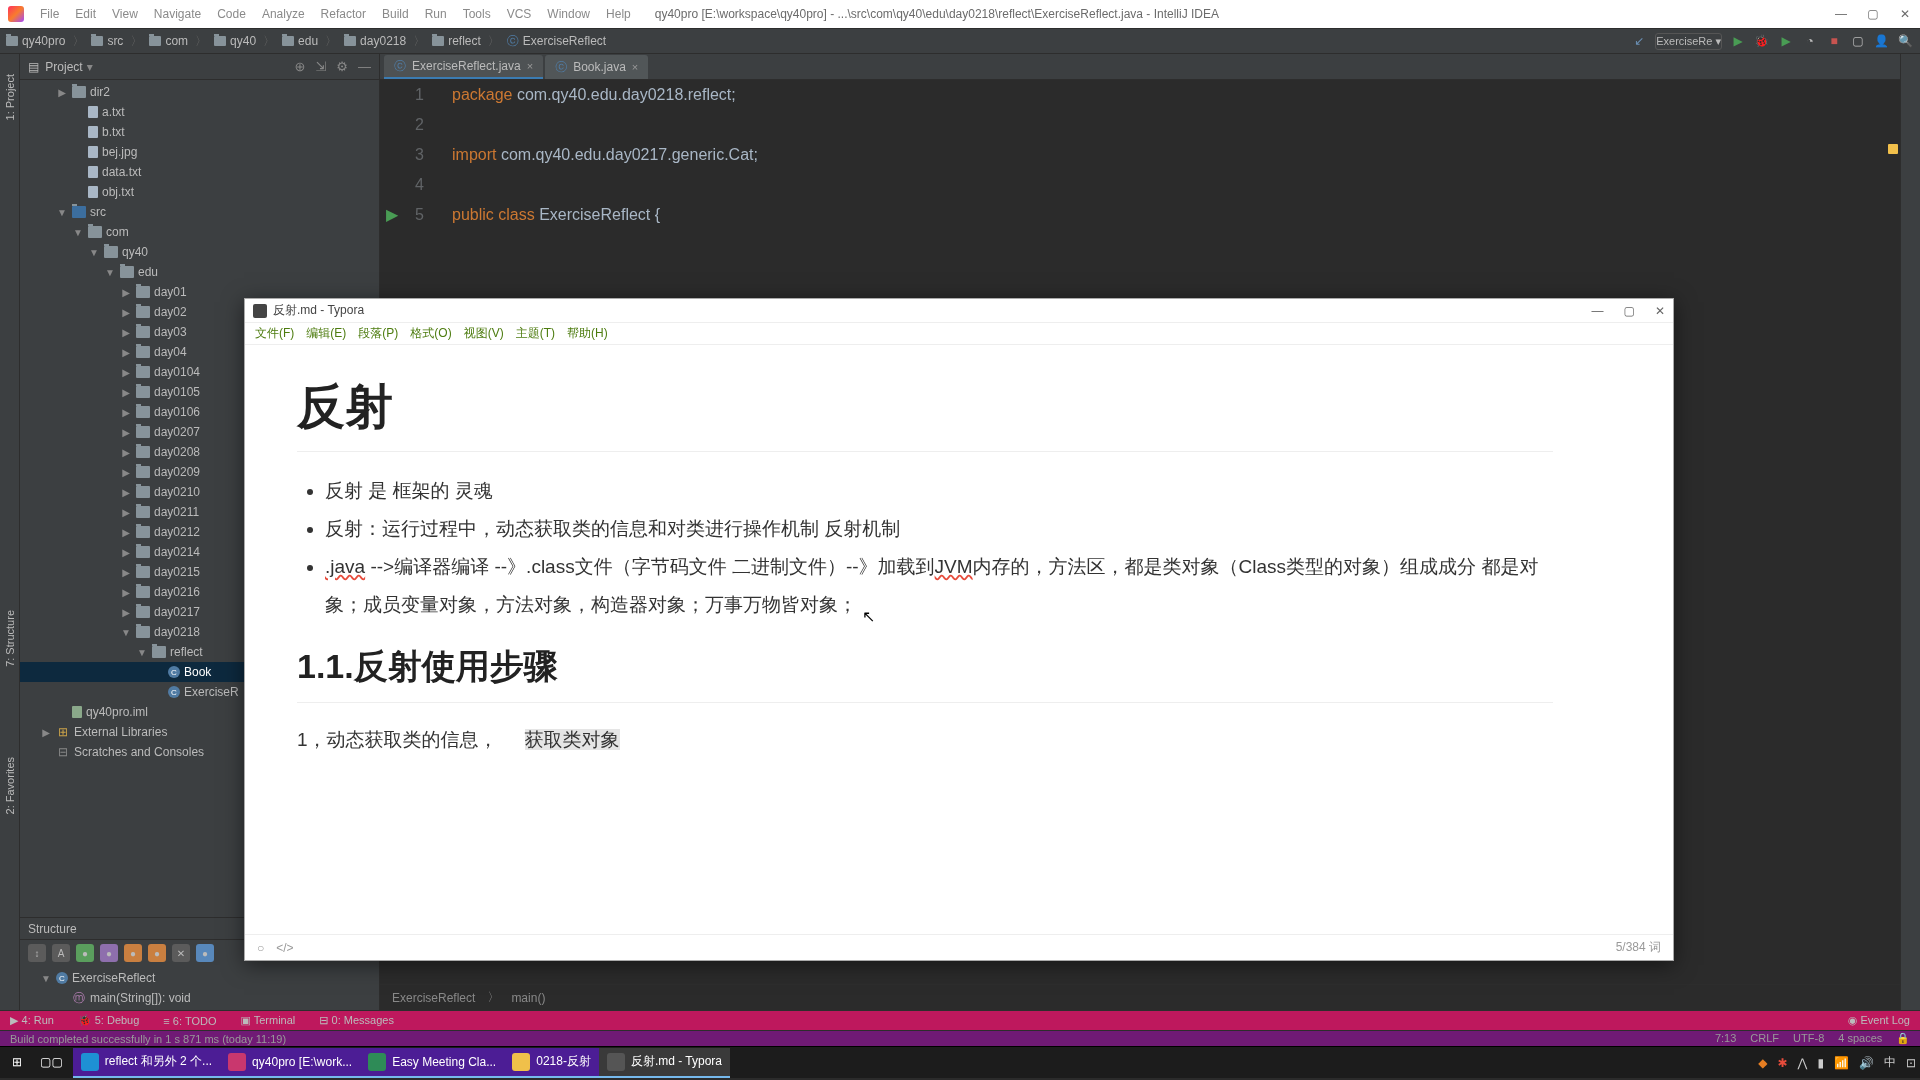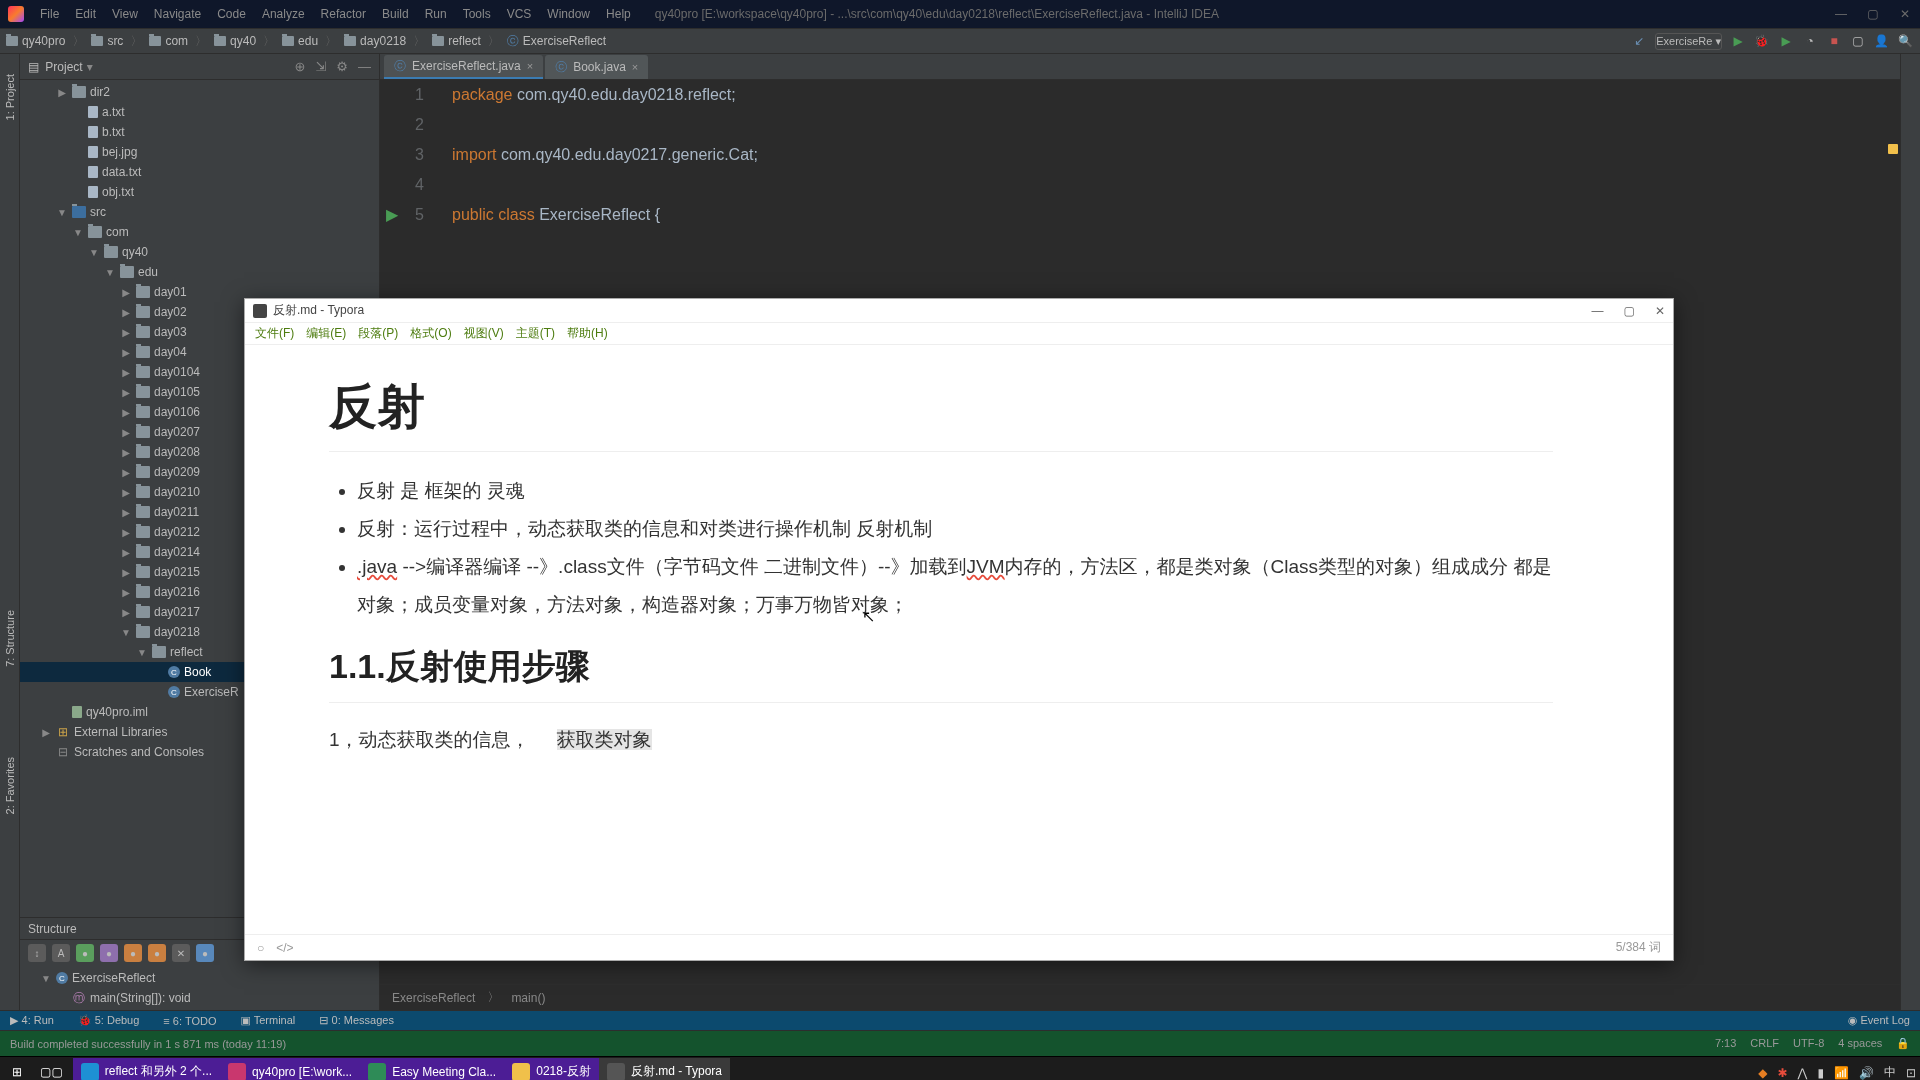--- a/index.html
+++ b/index.html
@@ -1,19 +1,19 @@
 <!DOCTYPE html>
 <html><head>
 <meta charset="utf-8">
 <style>
 * { margin: 0; padding: 0; box-sizing: border-box; font-family: "Segoe UI", Arial, sans-serif; }
 body { background: #2b2b2b; color: #bbb; width: 1920px; height: 1080px; overflow: hidden; position: relative; }
 
 
-.titlebar { height: 28px; background: #0f172a; display: flex; align-items: center; padding: 0 8px; font-size: 12px; color: #8a8a8a; }
+.titlebar { height: 28px; background: #ffffff; display: flex; align-items: center; padding: 0 8px; font-size: 12px; color: #8a8a8a; }
 .titlebar .tb-left { display: flex; align-items: center; gap: 4px; }
 .titlebar .tb-logo { width: 16px; height: 16px; background: linear-gradient(135deg,#fe315d,#f87c2e,#a347fe); border-radius: 3px; margin-right: 6px; }
 .titlebar .menu-item { padding: 2px 6px; cursor: default; }
 .titlebar .tb-center { margin-left: 18px; flex: 1; color: #6b6b6b; font-size: 12px; }
 .titlebar .tb-right { display: flex; gap: 18px; color: #6b6b6b; }
 .win-btn { width: 14px; height: 14px; display: flex; align-items: center; justify-content: center; }
 
 
 .navbar { height: 26px; background: #3c3f41; border-top: 1px solid #2d2d2d; border-bottom: 1px solid #2d2d2d; display: flex; align-items: center; padding: 0 6px; font-size: 12px; }
 .navbar .crumb { display: flex; align-items: center; gap: 4px; color: #bbb; }
@@ -66,40 +66,40 @@
 .gutter .run-mark { position: absolute; left: 6px; color: #499c54; }
 .code { padding-left: 16px; }
 .kw { color: #cc7832; }
 .plain { color: #a9b7c6; }
 .editor-breadcrumb { height: 26px; border-top: 1px solid #2d2d2d; display: flex; align-items: center; padding: 0 12px; font-size: 12px; color: #888; gap: 12px; }
 
 
 .vstrip-right { width: 20px; background: #3c3f41; border-left: 1px solid #2d2d2d; }
 
 
-.bottom-tools { height: 20px; background: #0c4a6e; border-top: 1px solid #2d2d2d; display: flex; align-items: center; padding: 0 10px; font-size: 11px; gap: 24px; }
+.bottom-tools { height: 20px; background: #be185d; border-top: 1px solid #2d2d2d; display: flex; align-items: center; padding: 0 10px; font-size: 11px; gap: 24px; }
 .bottom-tools .bt-right { margin-left: auto; display: flex; gap: 16px; }
-.status-bar { height: 26px; background: #14532d; border-top: 1px solid #2d2d2d; display: flex; align-items: center; padding: 0 10px; font-size: 11px; color: #999; }
+.status-bar { height: 16px; background: #701a75; border-top: 1px solid #2d2d2d; display: flex; align-items: center; padding: 0 10px; font-size: 11px; color: #999; }
 .status-bar .sb-right { margin-left: auto; display: flex; gap: 14px; }
 
 
 .taskbar { height: 32px; background: #1c1c1c; display: flex; align-items: center; padding: 0 4px; gap: 2px; border-top: 1px solid #000; }
 .tb-item { height: 30px; padding: 0 8px; display: flex; align-items: center; gap: 6px; font-size: 12px; color: #fff; border-bottom: 2px solid transparent; }
 .tb-item.active { background: #4c1d95; border-bottom-color: #76b9ed; }
 .tb-icon-sq { width: 18px; height: 18px; border-radius: 3px; }
 .taskbar .tray { margin-left: auto; display: flex; align-items: center; gap: 10px; color: #ccc; font-size: 12px; }
 
 
 .typora { position: absolute; left: 244px; top: 298px; width: 1430px; height: 663px; background: #fff; border: 1px solid #aaa; box-shadow: 0 4px 20px rgba(0,0,0,.5); display: flex; flex-direction: column; color: #333; }
 .typora-titlebar { height: 24px; background: #fff; display: flex; align-items: center; padding: 0 8px; font-size: 12px; color: #444; border-bottom: 1px solid #eee; }
 .typora-titlebar .tt-icon { width: 14px; height: 14px; background: #444; border-radius: 2px; margin-right: 6px; }
 .typora-titlebar .tt-right { margin-left: auto; display: flex; gap: 20px; color: #666; }
 .typora-menubar { height: 22px; display: flex; align-items: center; padding: 0 6px; font-size: 12px; gap: 4px; color: #4d7c0f; border-bottom: 1px solid #eee; }
 .typora-menubar span { padding: 0 4px; }
-.typora-body { flex: 1; padding: 30px 120px 10px 84px; overflow: auto; position: relative; }
+.typora-body { flex: 1; padding: 30px 120px 10px 52px; overflow: auto; position: relative; }
 .typora-body h1 { font-size: 48px; font-weight: 700; color: #222; margin-bottom: 12px; }
 .typora-body hr { border: none; border-top: 1px solid #eee; margin-bottom: 20px; }
 .typora-body ul { list-style: disc; padding-left: 28px; margin-bottom: 20px; }
 .typora-body ul li { font-size: 19px; line-height: 38px; color: #333; }
 .typora-body h2 { font-size: 34px; font-weight: 700; color: #222; margin: 20px 0 12px; }
 .typora-body p.para { font-size: 19px; color: #333; line-height: 34px; }
 .typora-body .hl { background: #e5e5e5; margin-left: 27px; }
 .typora-body .wavy { text-decoration: underline wavy #e74c3c; }
 .typora-status { height: 26px; border-top: 1px solid #eee; display: flex; align-items: center; padding: 0 12px; font-size: 12px; color: #999; }
 .typora-status .ts-right { margin-left: auto; }

